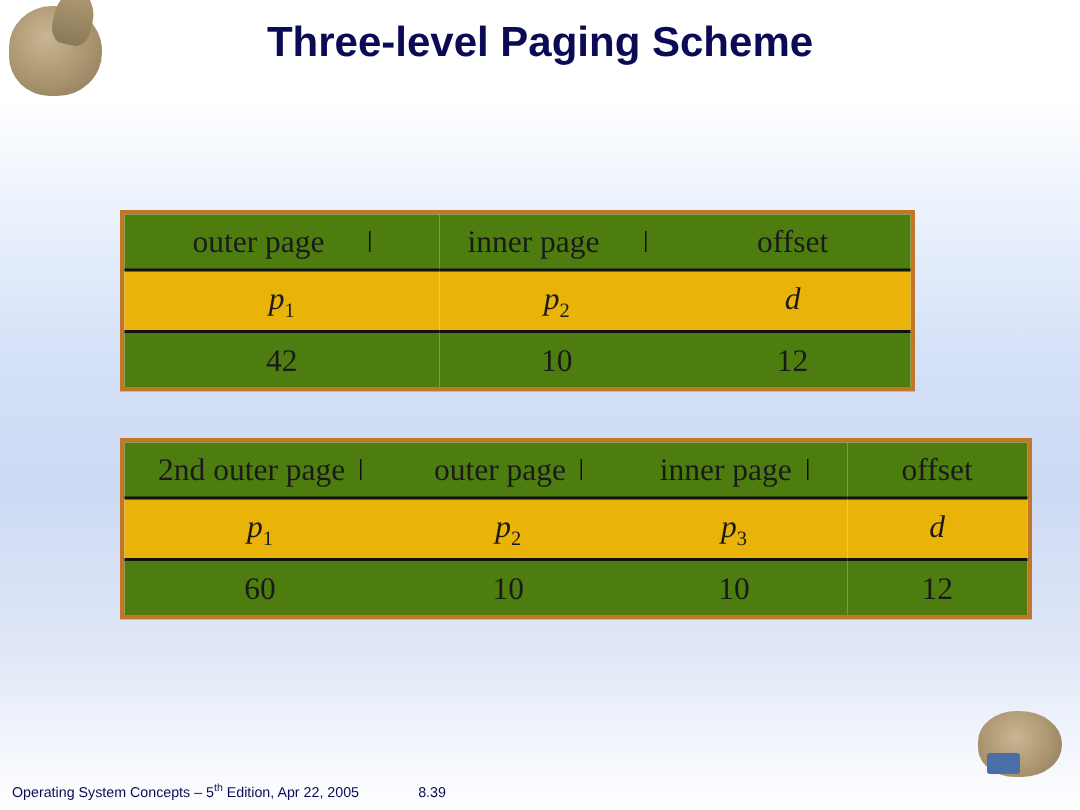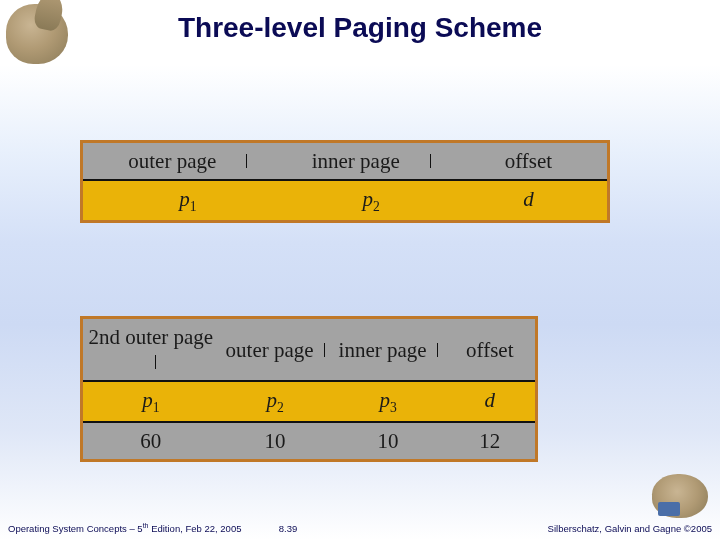--- a/index.html
+++ b/index.html
@@ -35,31 +35,31 @@
     font-size: 28px; font-weight: bold; color: #0b0b55;
     font-family: Arial, Helvetica, sans-serif;
   }
 
   .tbl-wrap {
     position: absolute; left: 80px;
     border: 3px solid #c07828;
     background: #ffffff;
   }
   .tbl1 { top: 140px; width: 530px; }
-  .tbl2 { top: 316px; width: 458px; }
+  .tbl2 { top: 292px; width: 608px; }
 
   table { border-collapse: collapse; width: 100%; }
   td {
     font-family: "Times New Roman", Times, serif;
     font-size: 21px;
     color: #1a1a1a;
     text-align: center;
     padding: 6px 4px 5px 4px;
     vertical-align: middle;
-    background: #a3a3a3;
+    background: #4d7c0f;
   }
   tr.hdr td { border-bottom: 2px solid #111; }
   tr.mid td { background: #eab308; }
   tr.bot td { border-top: 2px solid #111; }
 
   .vline-short {
     border-right: 1px solid #111;
   }
   .sym { font-style: italic; font-family: "Times New Roman", serif; }
   .sub { font-size: 0.65em; vertical-align: sub; font-style: normal; }
@@ -87,20 +87,25 @@
           <tr class="hdr">
         <td style="width:40%"><span>outer page</span><span class="vline-short" style="display:inline-block;height:14px;margin-left:30px;"></span></td>
         <td style="width:30%"><span>inner page</span><span class="vline-short" style="display:inline-block;height:14px;margin-left:30px;"></span></td>
         <td style="width:30%"><span>offset</span></td>
       </tr>
       <tr class="mid">
         <td><span class="sym">p</span><span class="sub">1</span></td>
         <td><span class="sym">p</span><span class="sub">2</span></td>
         <td><span class="sym">d</span><span class="sub"></span></td>
       </tr>
+      <tr class="bot">
+        <td>42</td>
+        <td>10</td>
+        <td>12</td>
+      </tr>
     </tbody>
       </table>
   </div>
 
   <div class="tbl-wrap tbl2">
     <table>
       <tbody>
           <tr class="hdr">
         <td style="width:30%"><span>2nd outer page</span><span class="vline-short" style="display:inline-block;height:14px;margin-left:10px;"></span></td>
         <td style="width:25%"><span>outer page</span><span class="vline-short" style="display:inline-block;height:14px;margin-left:10px;"></span></td>
@@ -120,19 +125,18 @@
         <td>12</td>
       </tr>
     </tbody>
       </table>
   </div>
 
   <div class="dino-br"></div>
 
   <div class="footer">
     <div class="foot-left">
-      <span>Operating System Concepts – 5</span><sup>th</sup><span> Edition, Feb 22, 2005</span>
+      <span>Operating System Concepts – 5</span><sup>th</sup><span> Edition, Apr 22, 2005</span>
     </div>
     <div class="foot-center">8.39</div>
-    <div class="foot-right">Silberschatz, Galvin and Gagne ©2005</div>
   </div>
 
 </div>
 
 </body></html>

